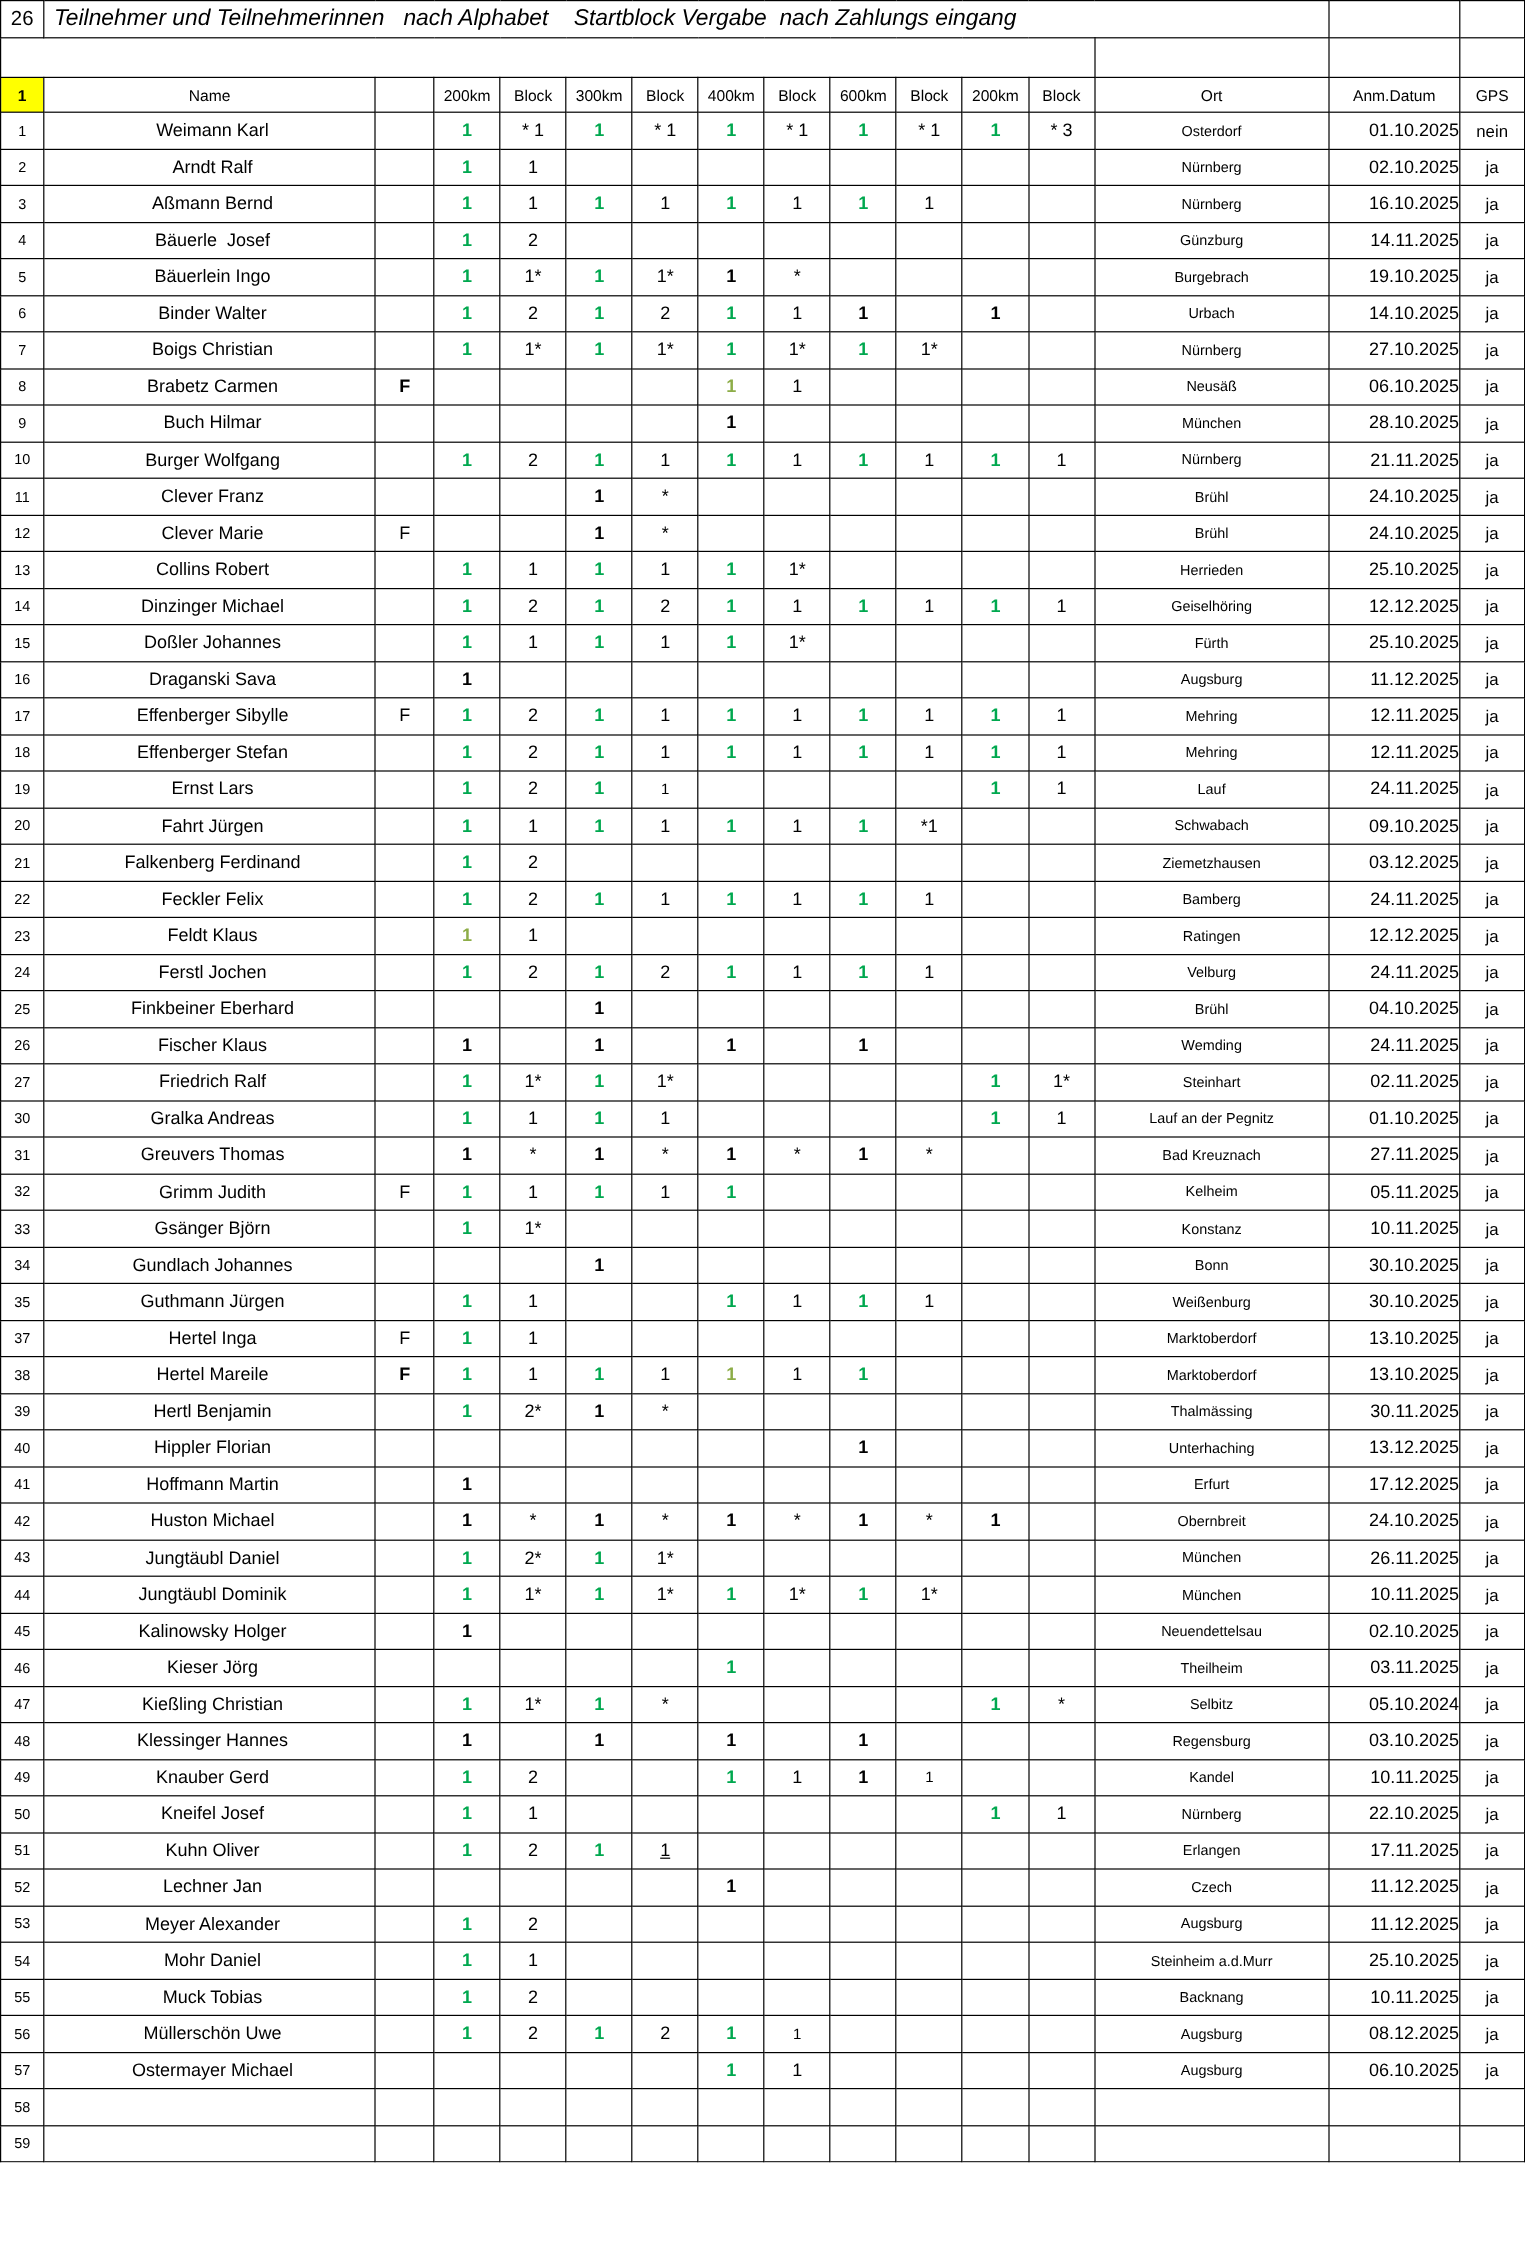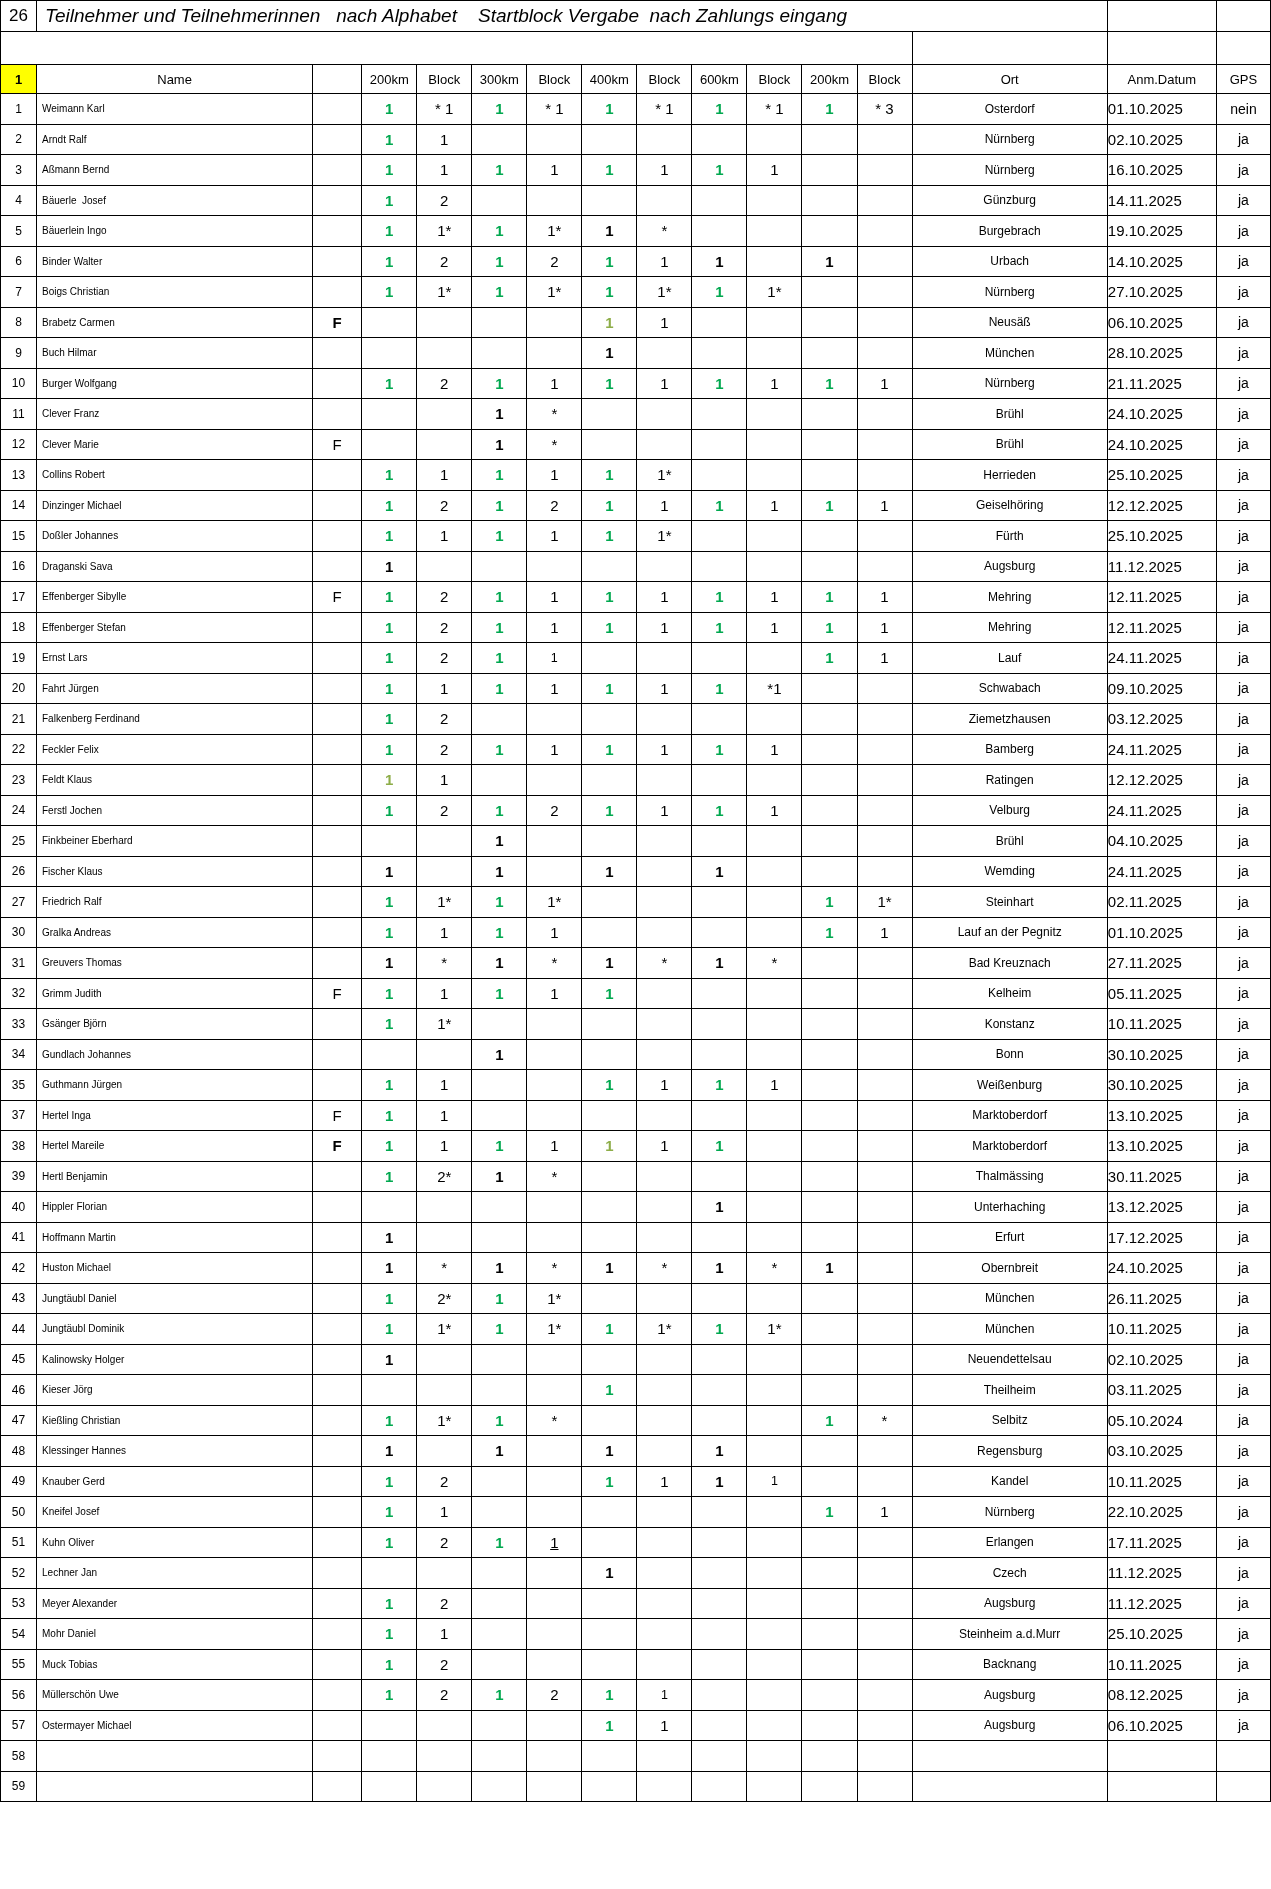--- a/index.html
+++ b/index.html
@@ -10,31 +10,31 @@
   .title-row td{height:30px;border:1px solid #000;}
   .title-num{text-align:center;font-size:17px;}
   .title-text{font-size:19px;padding-left:8px;white-space:pre;font-style:italic;}
   .spacer-row td{height:32px;}
   
   .header-row td{height:28px;font-size:13px;text-align:center;}
   .corner{background:var(--yellow);font-weight:700;font-size:15px;}
   
   .data-row td{height:29.5px;}
   .rownum{font-size:12px;text-align:center;}
-  .name{font-size:10px;padding-left:5px;white-space:pre;text-align:left;}
+  .name{font-size:15px;padding-left:5px;white-space:pre;text-align:center;}
   .fcell{font-size:15px;text-align:center;}
   .kcell{font-size:15px;text-align:center;}
   .cell-g{color:var(--green);font-weight:700;}
   .cell-o{color:var(--olive);font-weight:700;}
   .cell-b{color:#000;font-weight:700;}
   .cell-n{color:#000;font-weight:400;}
   .cell-t{color:#000;font-weight:400;font-size:12.5px;}
   .cell-u{color:#000;font-weight:400;text-decoration:underline;}
   .ort{font-size:12px;text-align:center;}
-  .datum{font-size:15px;text-align:left;}
+  .datum{font-size:15px;text-align:right;}
   .gps{font-size:14px;text-align:center;}
 </style>
 </head>
 <body>
 
 <table>
   <colgroup>
     <col style="width:36px">
       <col style="width:276px">
       <col style="width:49px">

